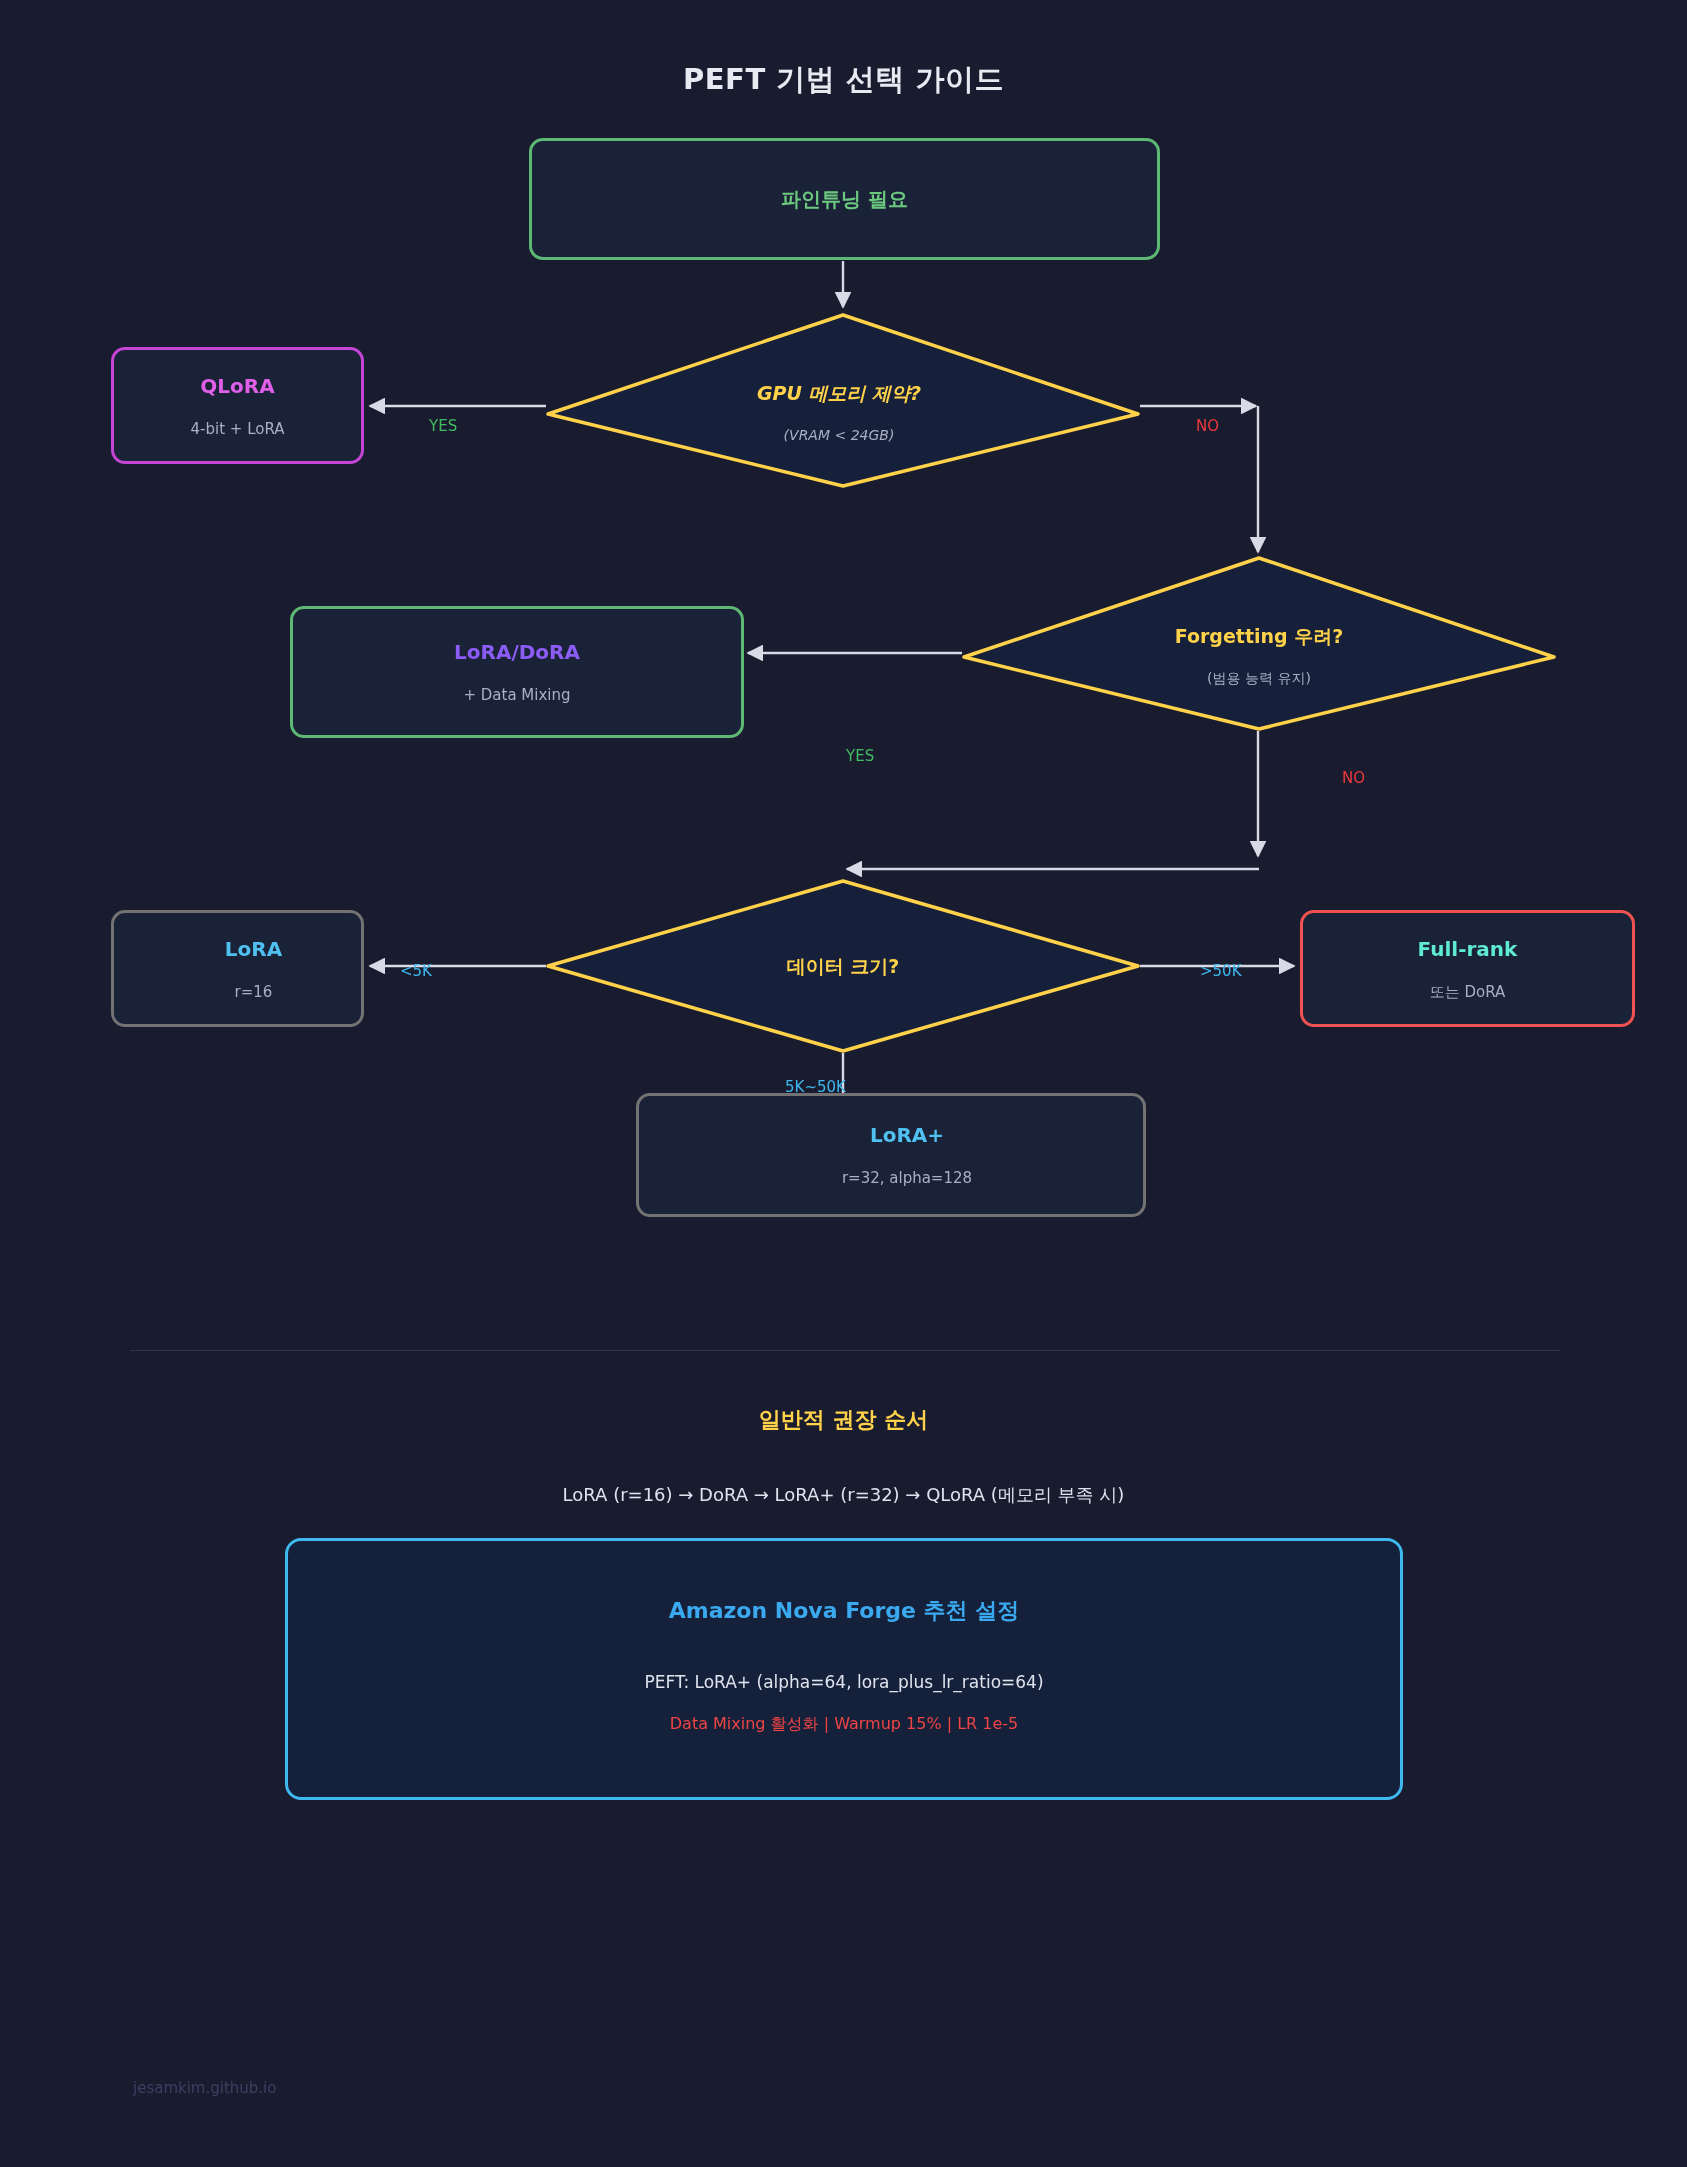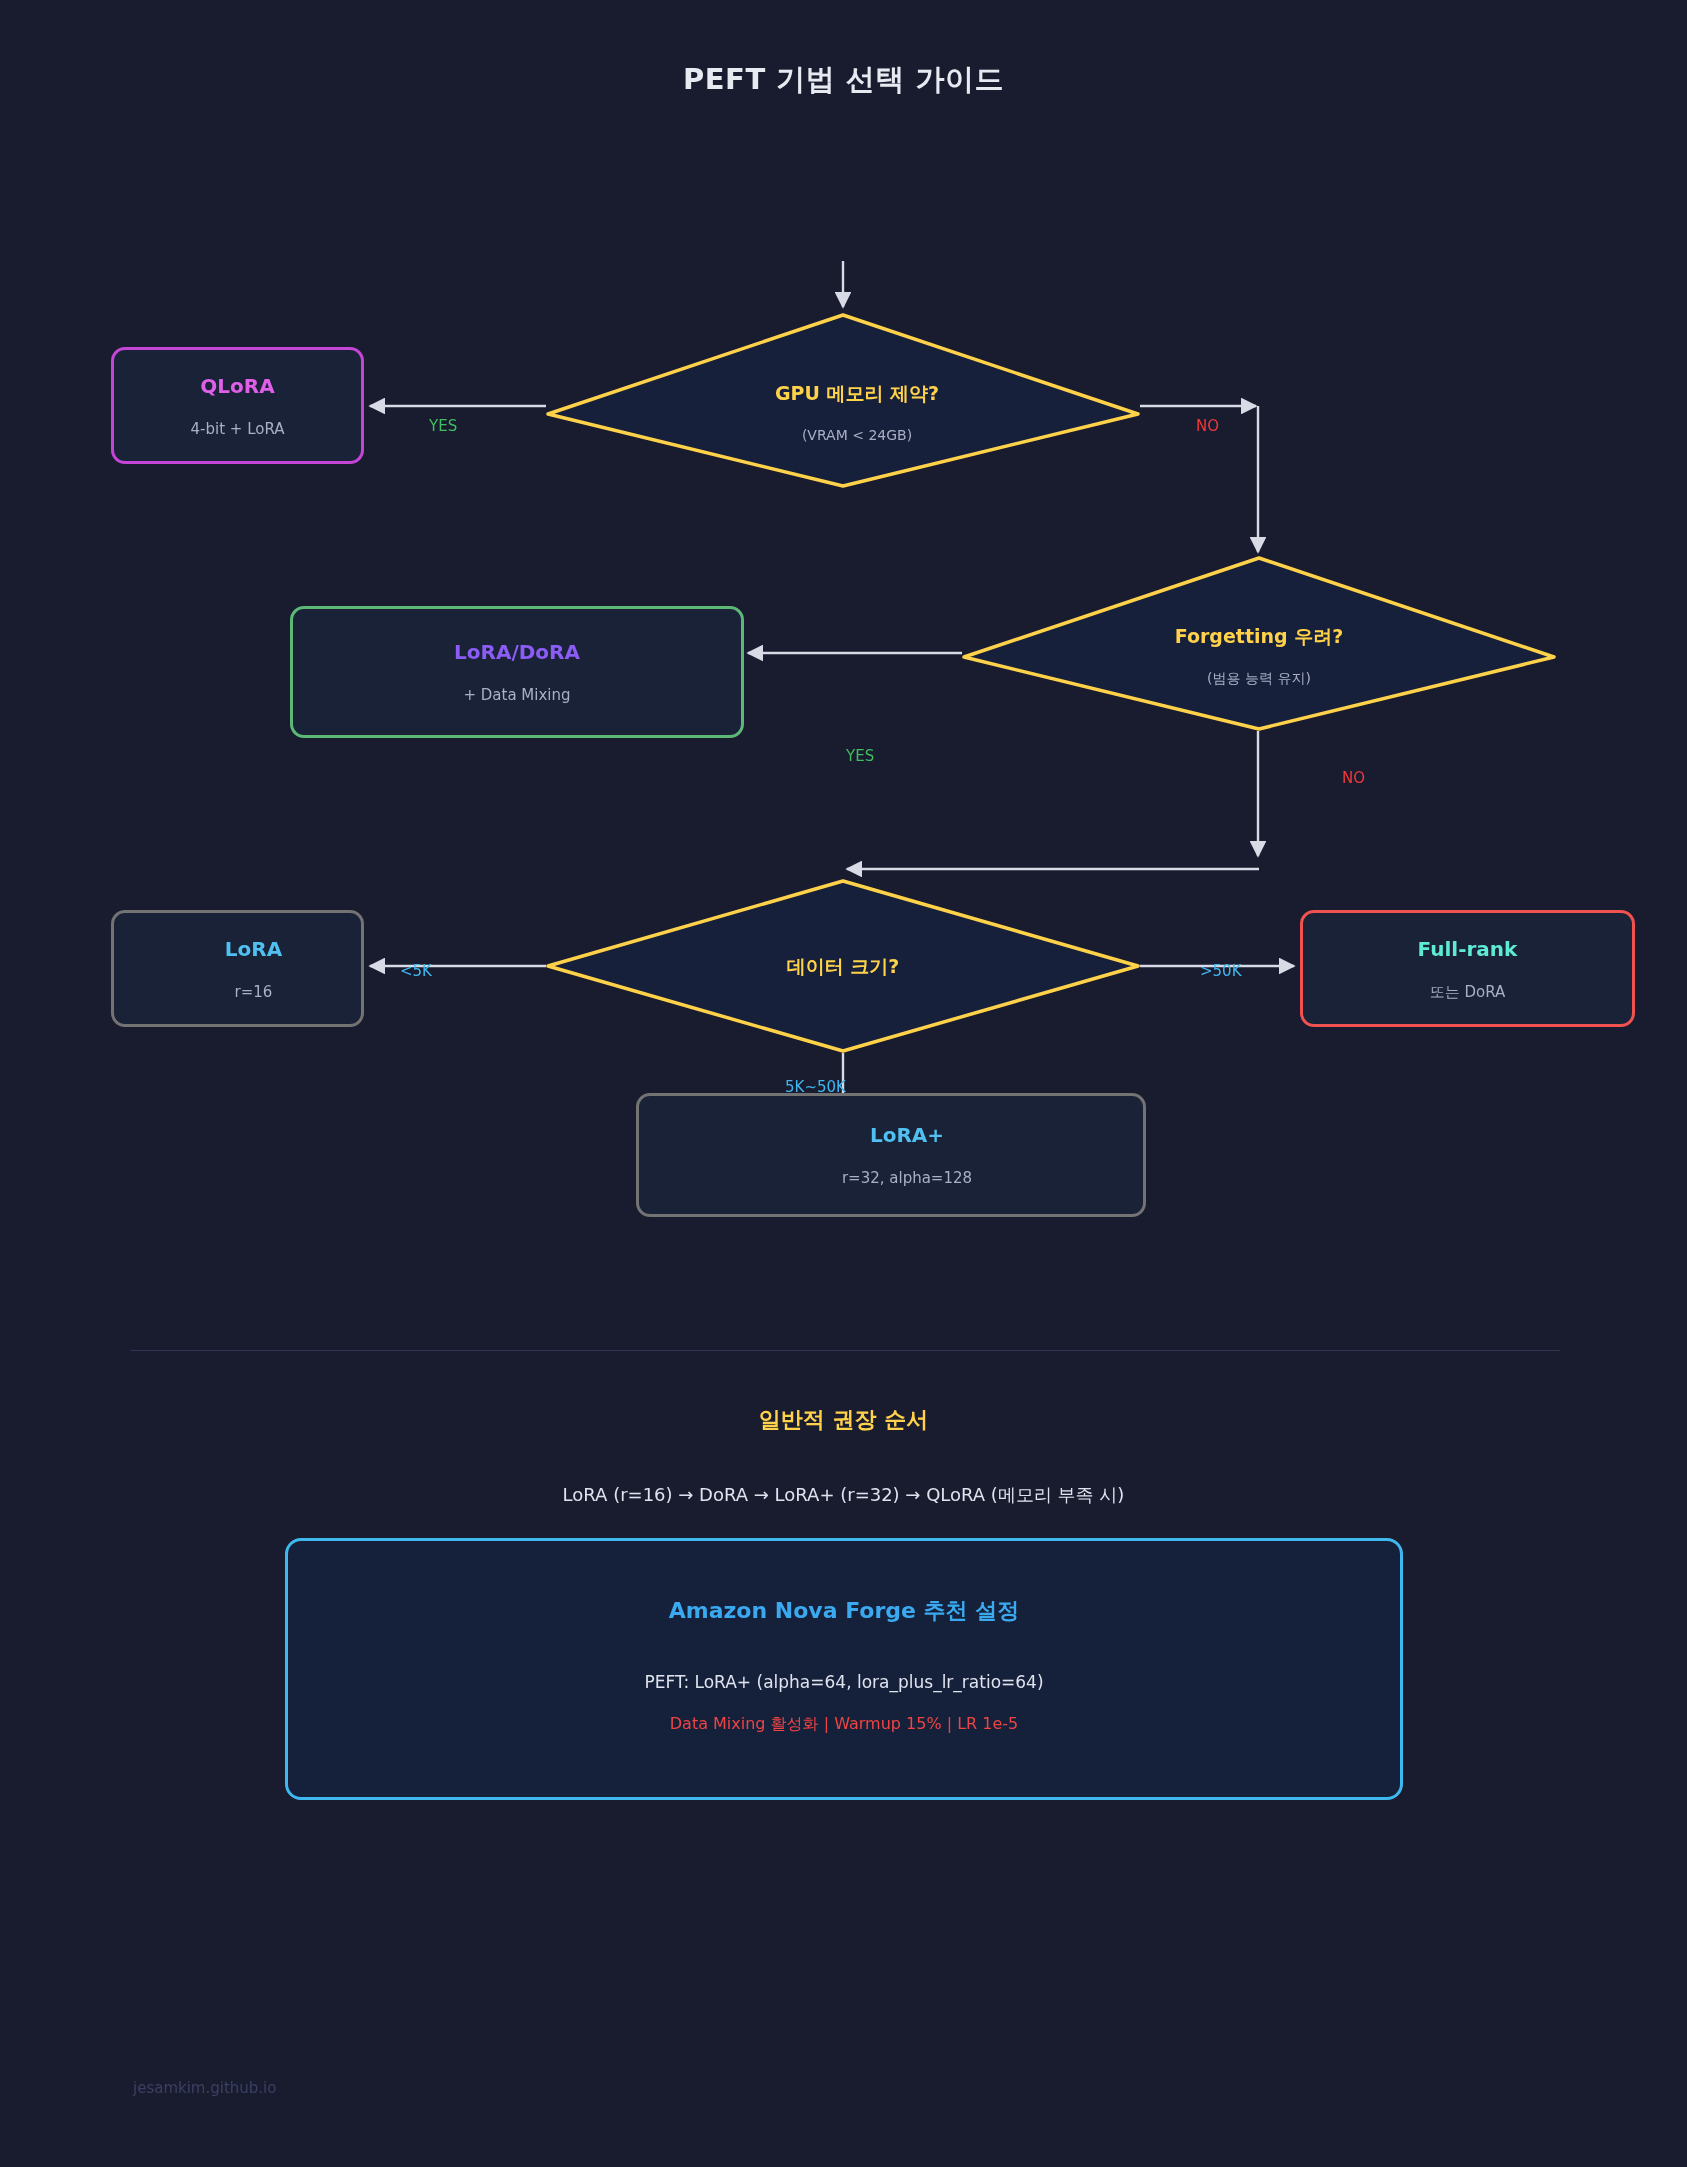--- a/index.html
+++ b/index.html
@@ -219,20 +219,23 @@
     <path d="M 1258 731 L 1258 856" stroke="#d8dae6" stroke-width="2.4" fill="none" marker-end="url(#ah)"></path>
     <path d="M 1259 869 L 847 869" stroke="#d8dae6" stroke-width="2.4" fill="none" marker-end="url(#ah)"></path>
 
     <path d="M 546 966 L 370 966" stroke="#d8dae6" stroke-width="2.4" fill="none" marker-end="url(#ah)"></path>
 
     <path d="M 1140 966 L 1294 966" stroke="#d8dae6" stroke-width="2.4" fill="none" marker-end="url(#ah)"></path>
 
     <path d="M 843 1053 L 843 1182" stroke="#d8dae6" stroke-width="2.4" fill="none" marker-end="url(#ah)"></path>
   </svg>
 
+  <div class="node start" style="left:529px; top:138px; width:631px; height:122px;">
+    <div class="n-title">파인튜닝 필요</div>
+  </div>
 
   <div class="node purple" style="left:111px; top:347px; width:253px; height:117px;">
     <div class="n-title">QLoRA</div>
     <div class="n-sub">4-bit + LoRA</div>
   </div>
 
   <div class="node green" style="left:290px; top:606px; width:454px; height:132px;">
     <div class="n-title">LoRA/DoRA</div>
     <div class="n-sub">+ Data Mixing</div>
   </div>
@@ -245,21 +248,21 @@
   <div class="node red" style="left:1300px; top:910px; width:335px; height:117px;">
     <div class="n-title">Full-rank</div>
     <div class="n-sub">또는 DoRA</div>
   </div>
 
   <div class="node blue" style="left:588px; top:1093px; width:510px; height:124px;margin-left:48px;">
     <div class="n-title">LoRA+</div>
     <div class="n-sub">r=32, alpha=128</div>
   </div>
 
-  <div class="decision" style="left:662px; top:368px; width:390px; height:90px;">
+  <div class="decision" style="left:644px; top:368px; width:390px; height:90px;font-style:italic;">
     <div class="d-title">GPU 메모리 제약?</div>
     <div class="d-sub">(VRAM &lt; 24GB)</div>
   </div>
 
   <div class="decision" style="left:648px; top:946px; width:390px; height:40px;">
     <div class="d-title">데이터 크기?</div>
   </div>
 
   <div class="decision" style="left:1064px; top:611px; width:390px; height:90px;">
     <div class="d-title">Forgetting 우려?</div>

